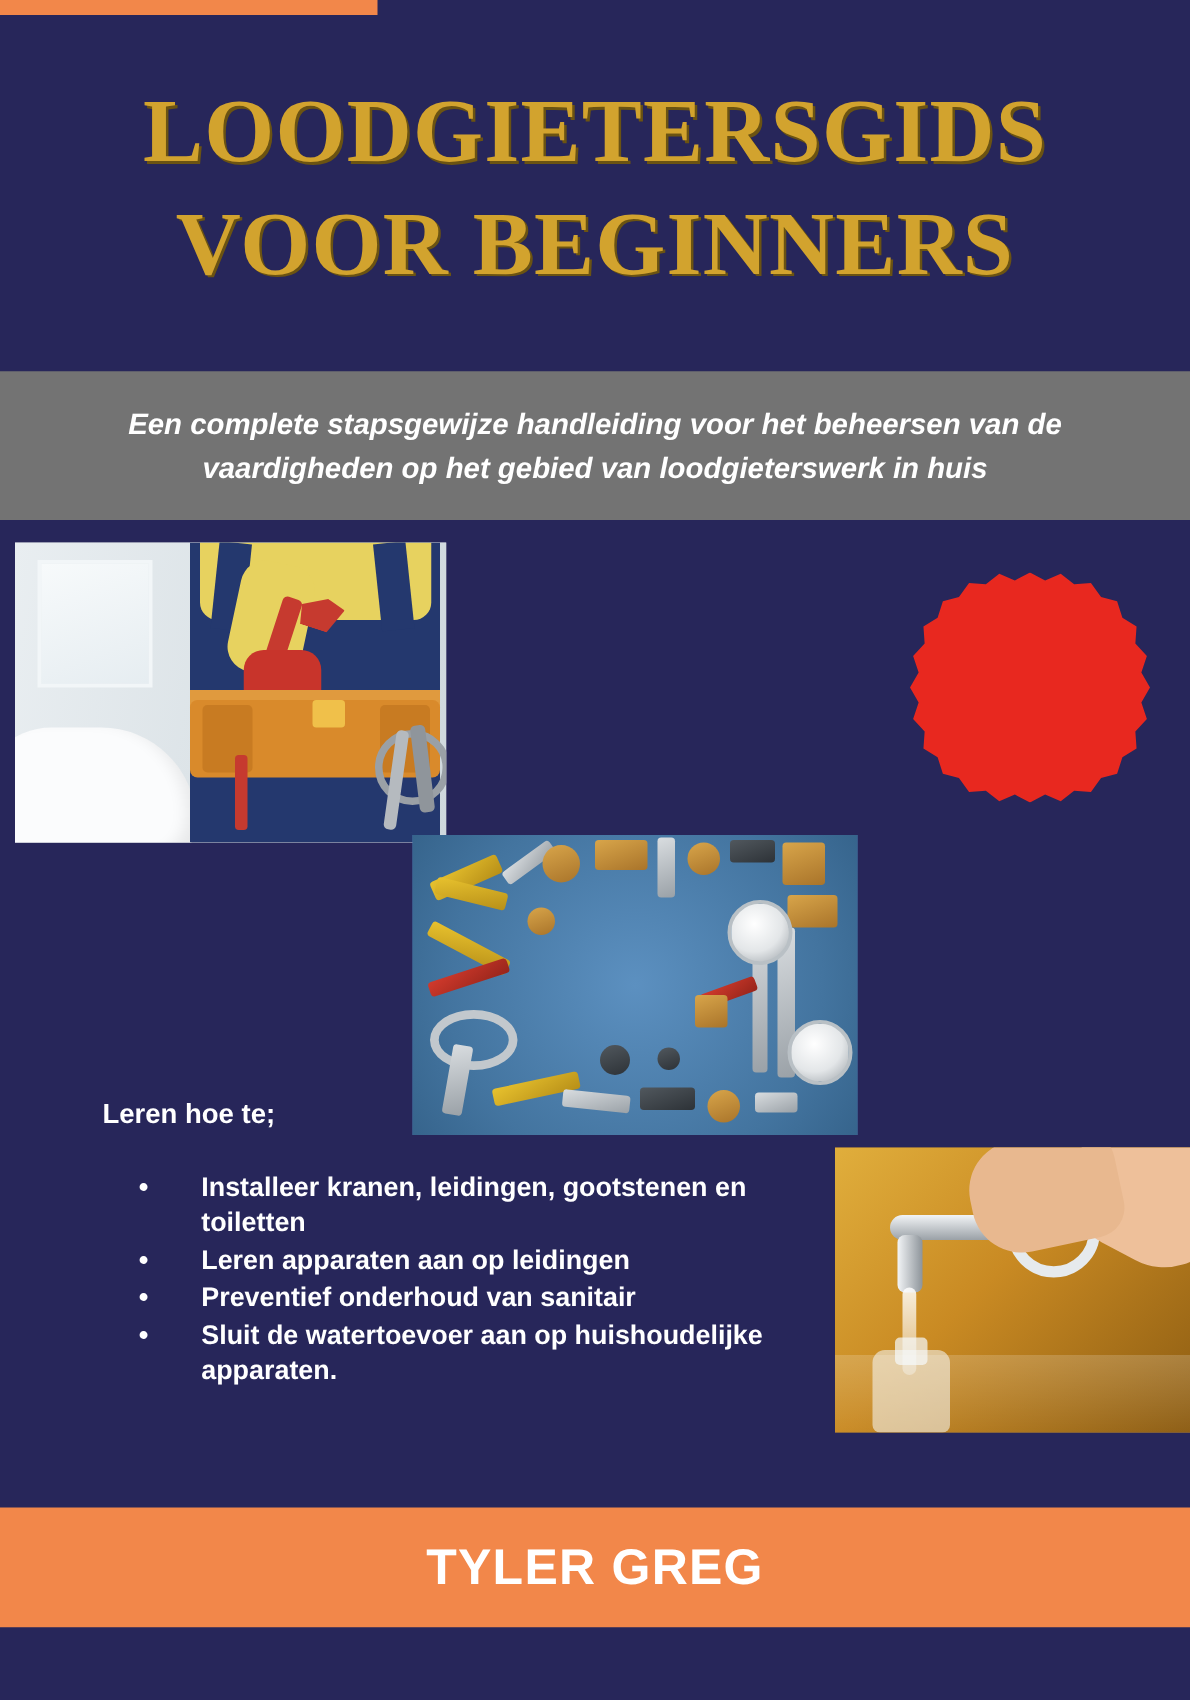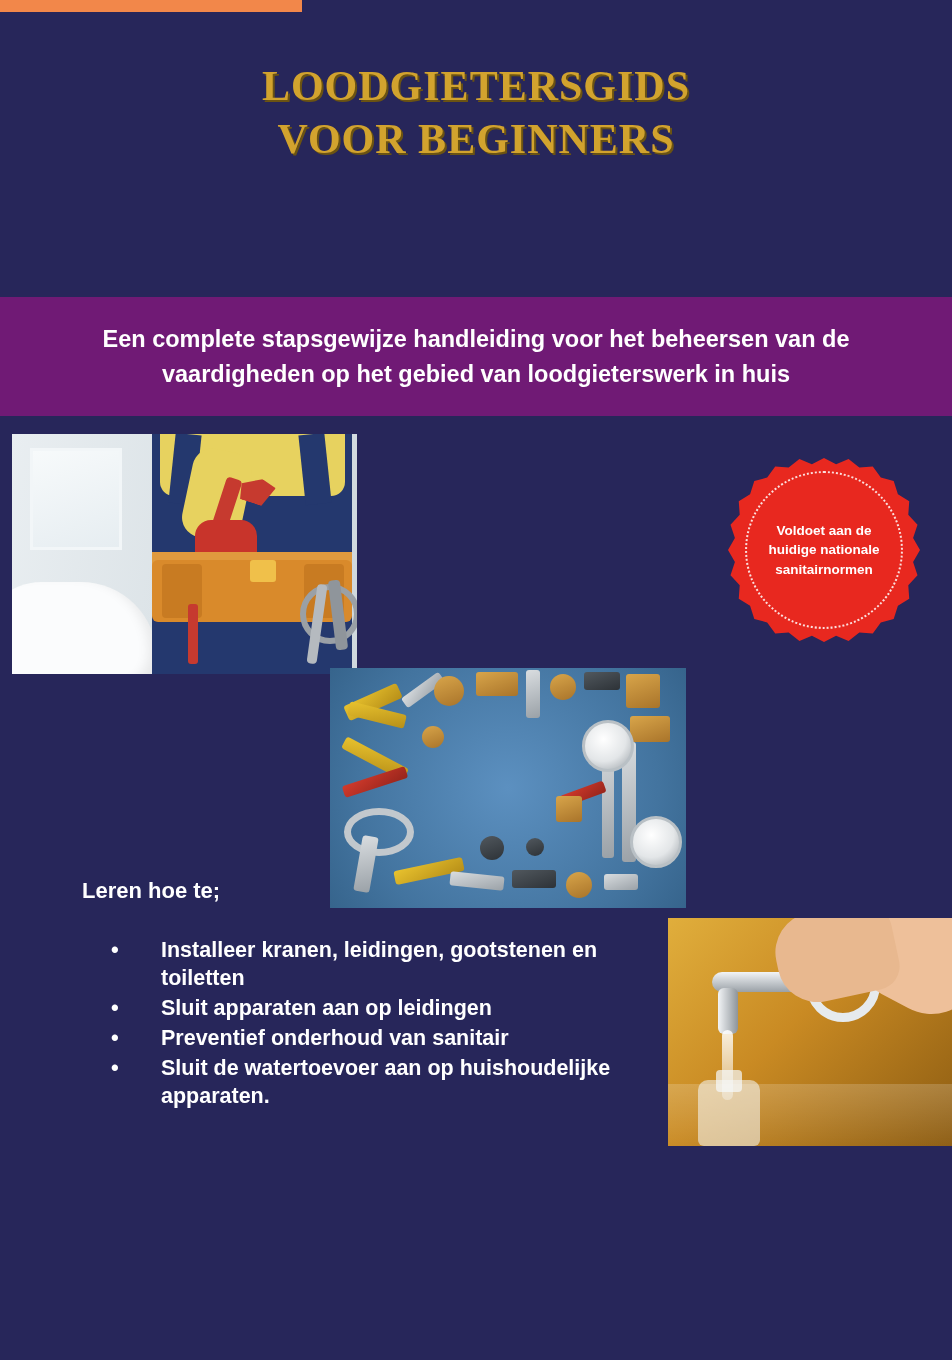--- a/index.html
+++ b/index.html
@@ -31,36 +31,37 @@
     position: absolute;
     left: 0;
     top: 60px;
     width: 952px;
     text-align: center;
   }
   .title-line {
     font-family: "Liberation Serif", serif;
     font-weight: bold;
     color: #d2a32e;
-    font-size: 42px;
+    font-size: 72px;
     letter-spacing: 1px;
     line-height: 1.25;
     text-shadow: 2px 2px 0 #6b5312;
   }
   
   .subtitle-band {
     position: absolute;
     left: 0;
     top: 297px;
     width: 952px;
     height: 119px;
-    background: #701a75;
+    background: #737373;
     display: flex;
     align-items: center;
     justify-content: center;
+    font-style: italic;
   }
   .subtitle-text {
     color: #ffffff;
     font-size: 23.5px;
     font-weight: bold;
     line-height: 1.45;
     text-align: center;
     width: 830px;
   }
   
@@ -366,23 +367,20 @@
     <div class="pl-pocket" style="left:292px;"></div>
     <div class="pl-buckle"></div>
     <div class="pl-coil"></div>
     <div class="pl-tool-a"></div>
     <div class="pl-tool-b"></div>
     <div class="pl-tool-c"></div>
   </div>
 
   <div class="badge">
     <div class="badge-star"></div>
-    <div class="badge-ring">
-      <div class="badge-text">Voldoet aan de huidige nationale sanitairnormen</div>
-    </div>
   </div>
 
   <div class="photo-tools">
     <div class="tl-bg"></div>
 
     <div class="tl-item tl-yellow" style="left:14px;top:26px;width:58px;height:16px;transform:rotate(-24deg);"></div>
     <div class="tl-item tl-yellow" style="left:18px;top:40px;width:58px;height:14px;transform:rotate(14deg);"></div>
     <div class="tl-item tl-steel" style="left:70px;top:16px;width:46px;height:12px;transform:rotate(-36deg);"></div>
     <div class="tl-item tl-yellow" style="left:10px;top:84px;width:70px;height:13px;transform:rotate(28deg);"></div>
     <div class="tl-item tl-red" style="left:12px;top:108px;width:66px;height:12px;transform:rotate(-18deg);"></div>
@@ -411,33 +409,36 @@
     <div class="tl-item tl-steel" style="left:274px;top:206px;width:34px;height:16px;"></div>
     <div class="tl-item tl-dark" style="left:150px;top:168px;width:24px;height:24px;border-radius:50%;"></div>
     <div class="tl-item tl-dark" style="left:196px;top:170px;width:18px;height:18px;border-radius:50%;"></div>
     <div class="tl-item tl-brass" style="left:92px;top:58px;width:22px;height:22px;border-radius:50%;"></div>
   </div>
 
   <div class="learn-title">Leren hoe te;</div>
 
   <ul class="bullet-list">
     <li>Installeer kranen, leidingen, gootstenen en toiletten</li>
-    <li>Sluit apparaten aan op leidingen</li>
+    <li>Leren apparaten aan op leidingen</li>
     <li>Preventief onderhoud van sanitair</li>
     <li>Sluit de watertoevoer aan op huishoudelijke apparaten.</li>
   </ul>
 
   <div class="photo-tap">
     <div class="tp-bg"></div>
     <div class="tp-tile"></div>
     <div class="tp-faucet-body"></div>
     <div class="tp-faucet-spout"></div>
     <div class="tp-handle"></div>
     <div class="tp-arm"></div>
     <div class="tp-hand"></div>
     <div class="tp-water"></div>
     <div class="tp-bottle-neck"></div>
     <div class="tp-bottle"></div>
   </div>
 
+  <div class="author-band">
+    <div class="author-name">TYLER GREG</div>
+  </div>
 
   <div class="bottom-strip"></div>
 </div>
 
 </body></html>

